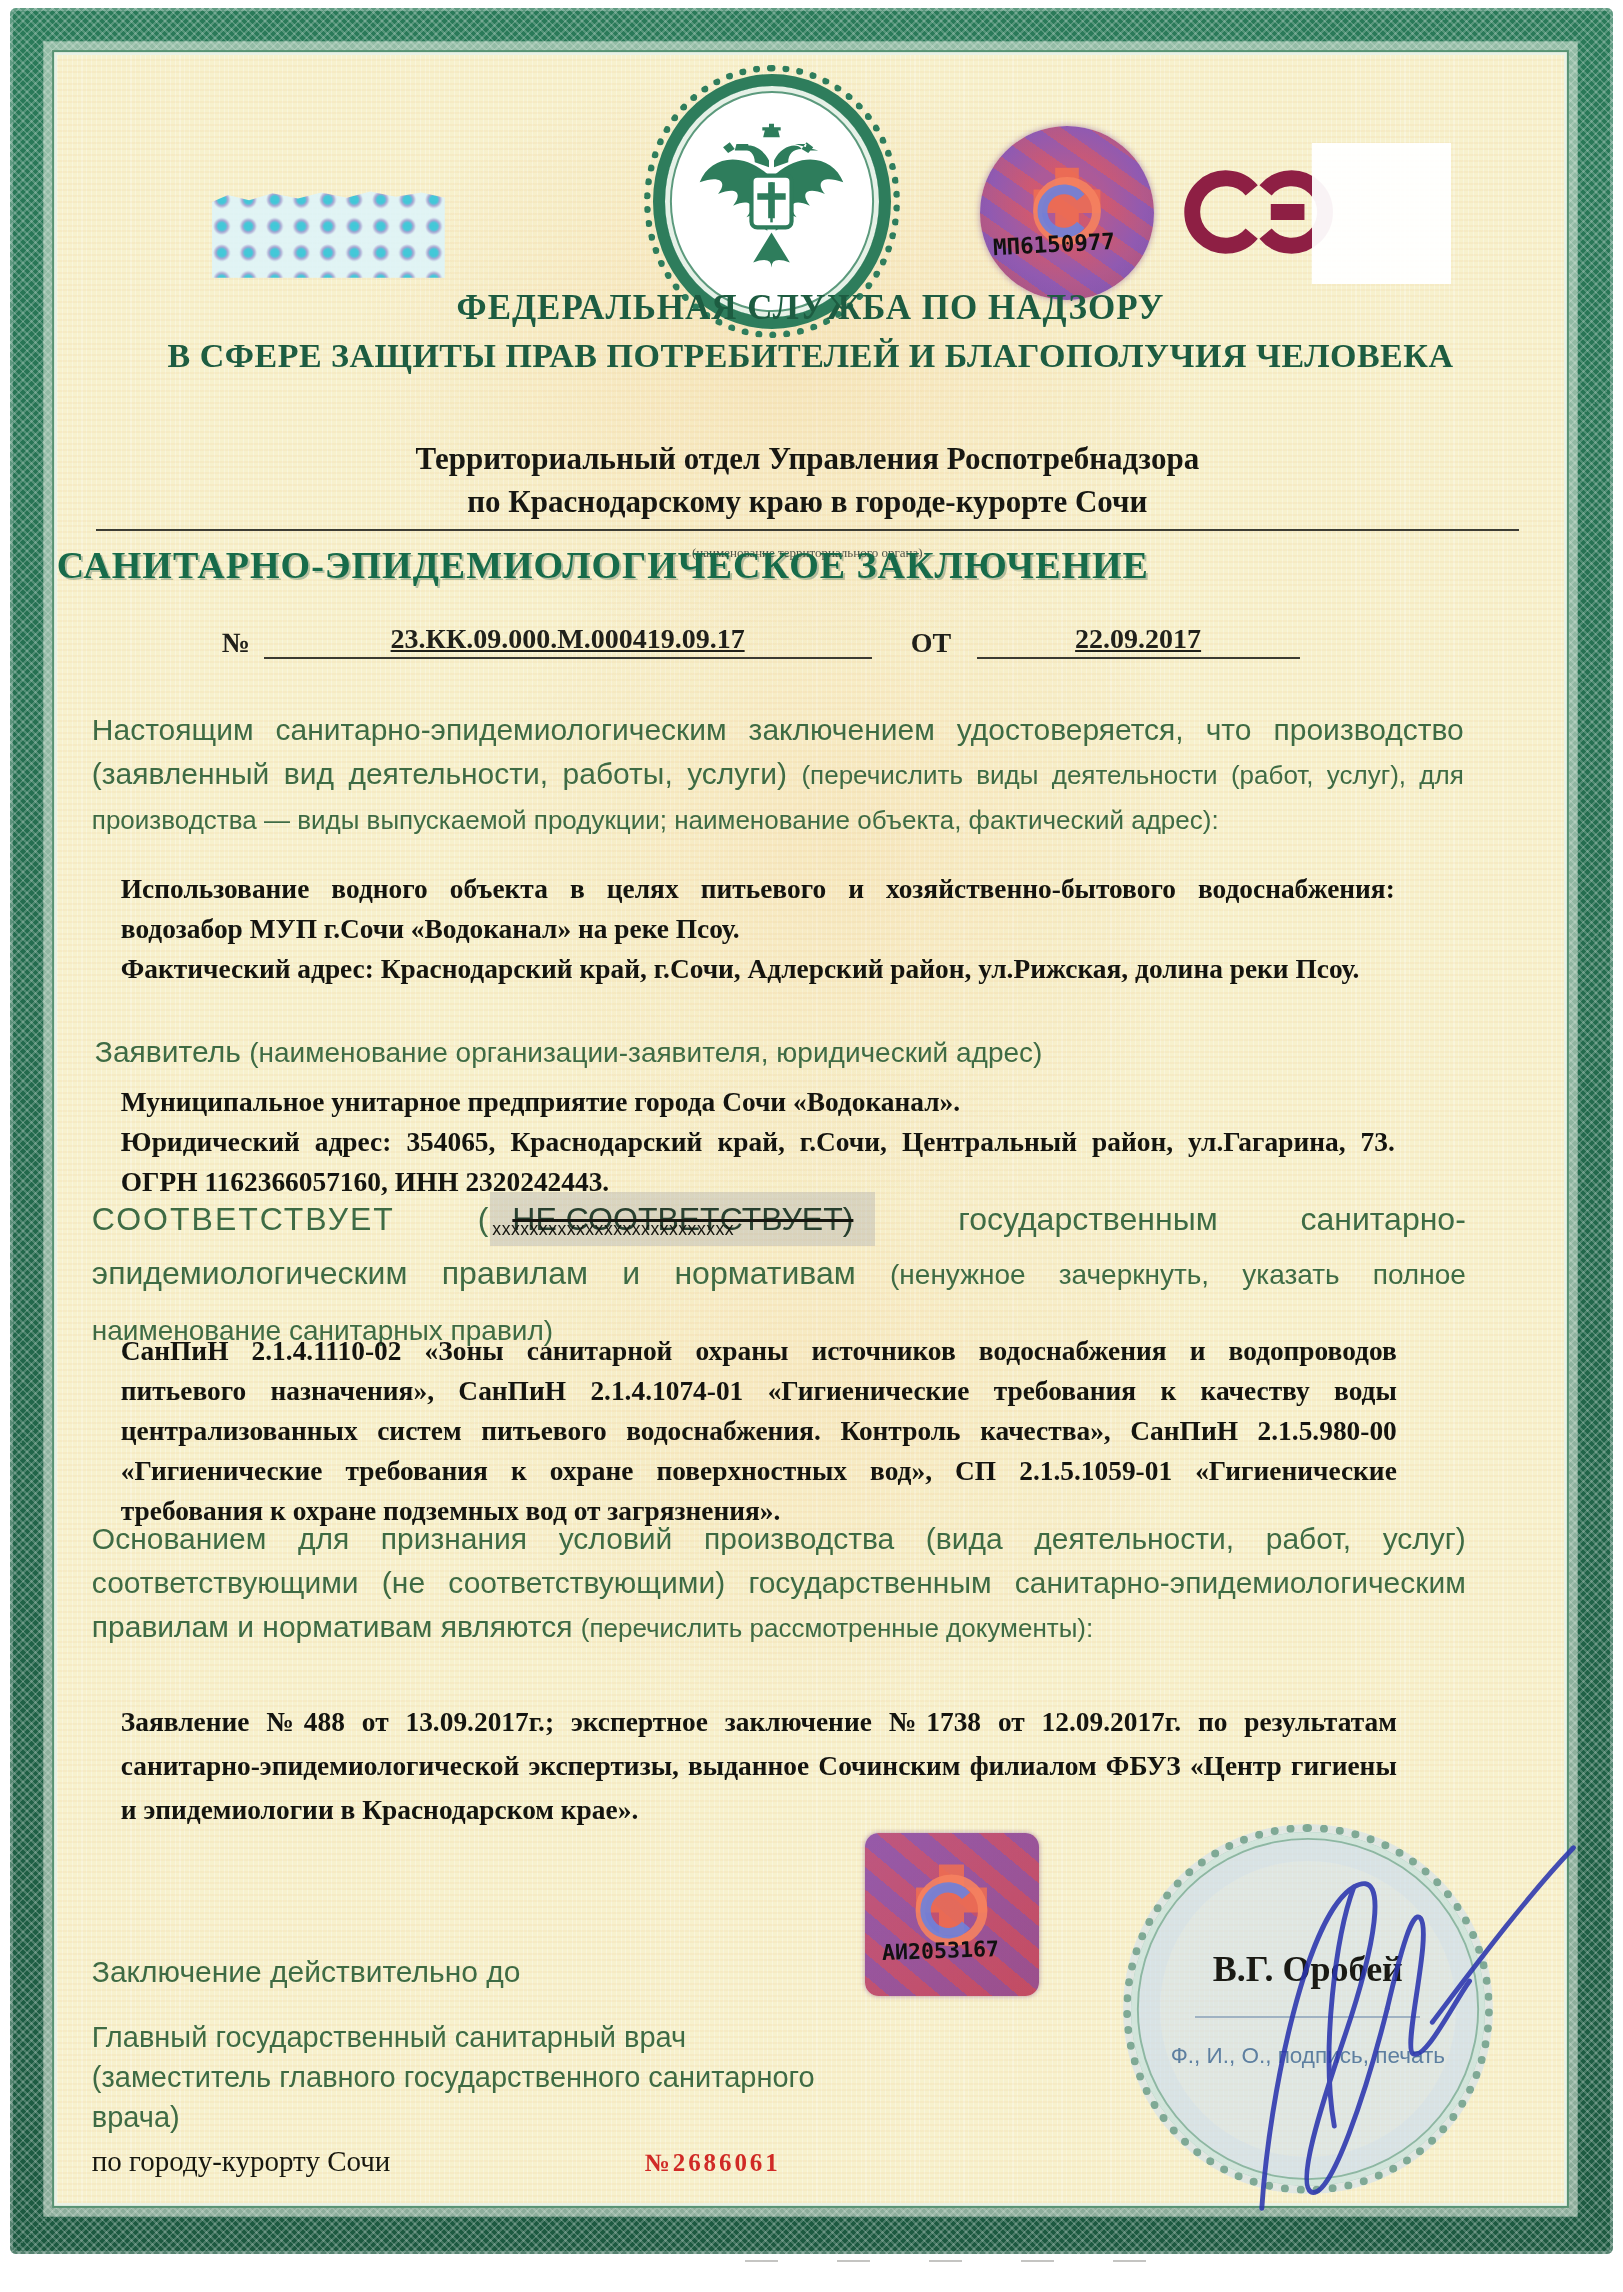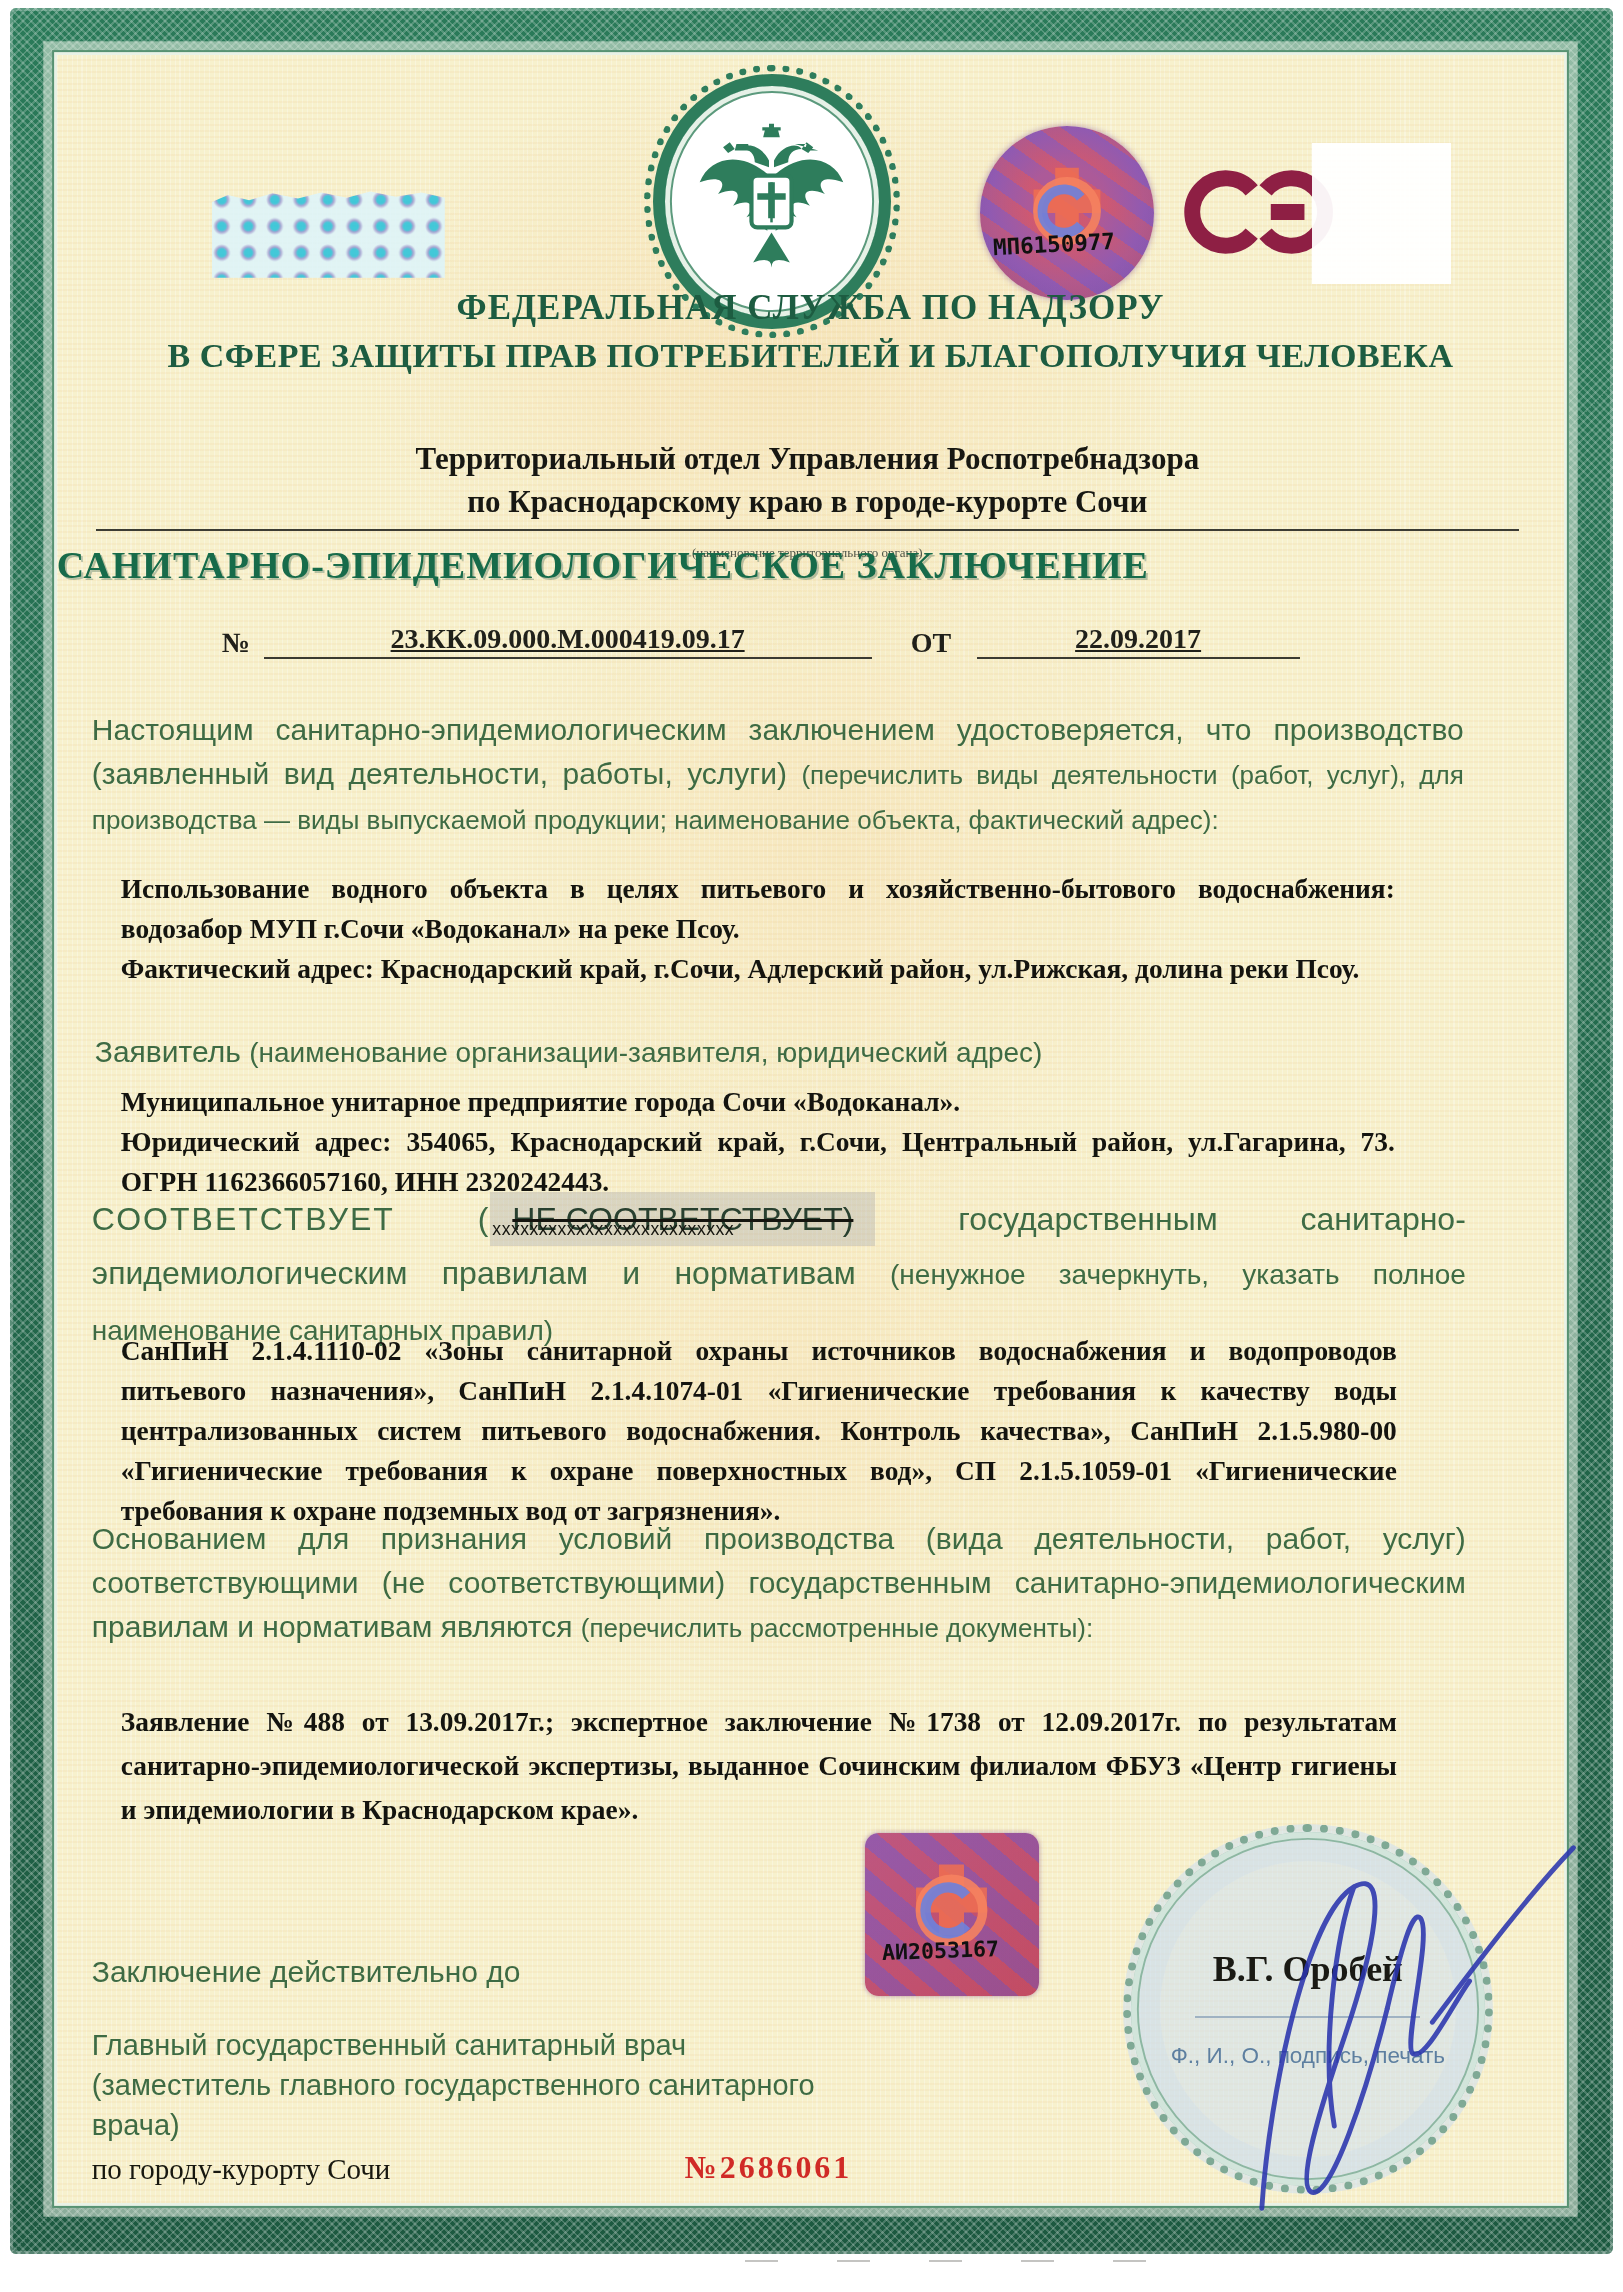--- a/index.html
+++ b/index.html
@@ -86,36 +86,36 @@
   .docs{left:64px;top:1645px;width:1276px;line-height:44px;}
   
   .holo-square{left:808px;top:1778px;width:174px;height:163px;border-radius:13.7px;
     background:
       repeating-linear-gradient(40deg, rgba(235,80,70,.32) 0 15.7px, rgba(110,90,200,.30) 15.7px 33px),
       linear-gradient(135deg,#a85a9c,#b04a70);
     box-shadow:0 0 4.9px rgba(120,60,140,.5);display:flex;align-items:center;justify-content:center;}
   .holo-num2{position:absolute;left:17.6px;bottom:33px;font-family:"DejaVu Sans Mono",monospace;
     font-size:21.6px;font-weight:bold;color:#111;transform:rotate(-2deg);}
   .bottomcol{left:35px;top:1900px;width:765px;}
-  .vline1{font-size:30px;color:#3e6b44;margin-bottom:36px;}
+  .vline1{font-size:30px;color:#3e6b44;margin-bottom:28px;}
   .vline2{font-size:29px;color:#3e6b44;line-height:40px;}
   .serifline{font-family:"Liberation Serif",serif;color:#17170f;font-size:29px;margin-top:7.8px;}
   .seal{left:1066px;top:1769px;width:370px;height:370px;}
   .seal-ring{position:absolute;inset:0;border-radius:50%;
     background:rgba(206,223,243,.55);
     border:8.8px dotted #7fa995;
     box-shadow:inset 0 0 0 5.9px rgba(240,248,244,.7), inset 0 0 0 7.8px #8db7a2, inset 0 0 0 29px rgba(200,220,240,.25);}
   .seal-content{position:absolute;inset:59px 29px;display:flex;flex-direction:column;
     align-items:center;justify-content:center;text-align:right;}
   .signer{font-family:"Liberation Serif",serif;font-weight:bold;font-size:36px;color:#1a1a14;}
   .sig-line{width:225px;border-bottom:2px solid #9fb2c2;margin:25.5px 0 5.9px;}
   .sig-cap{font-size:22.5px;color:#5d7fa0;color:#5d7fa0;margin-top:20px;}
   .signature{position:absolute;left:-17.6px;top:-37px;pointer-events:none;}
   .rednum{left:588px;top:2094px;font-family:"Liberation Serif",serif;font-weight:bold;
-    font-size:32px;letter-spacing:2.9px;color:#d02a26;margin-left:40px;}
+    font-size:25px;letter-spacing:2.9px;color:#d02a26;}
   .imprint{position:absolute;left:745px;top:2260px;width:588px;display:flex;gap:59px;opacity:.35;}
   .imprint i{display:block;width:33px;border-bottom:2.9px solid #5a5a52;}
 </style>
 </head>
 <body>
 
 <div class="page">
   <div class="frame">
     <div class="inner">
 

